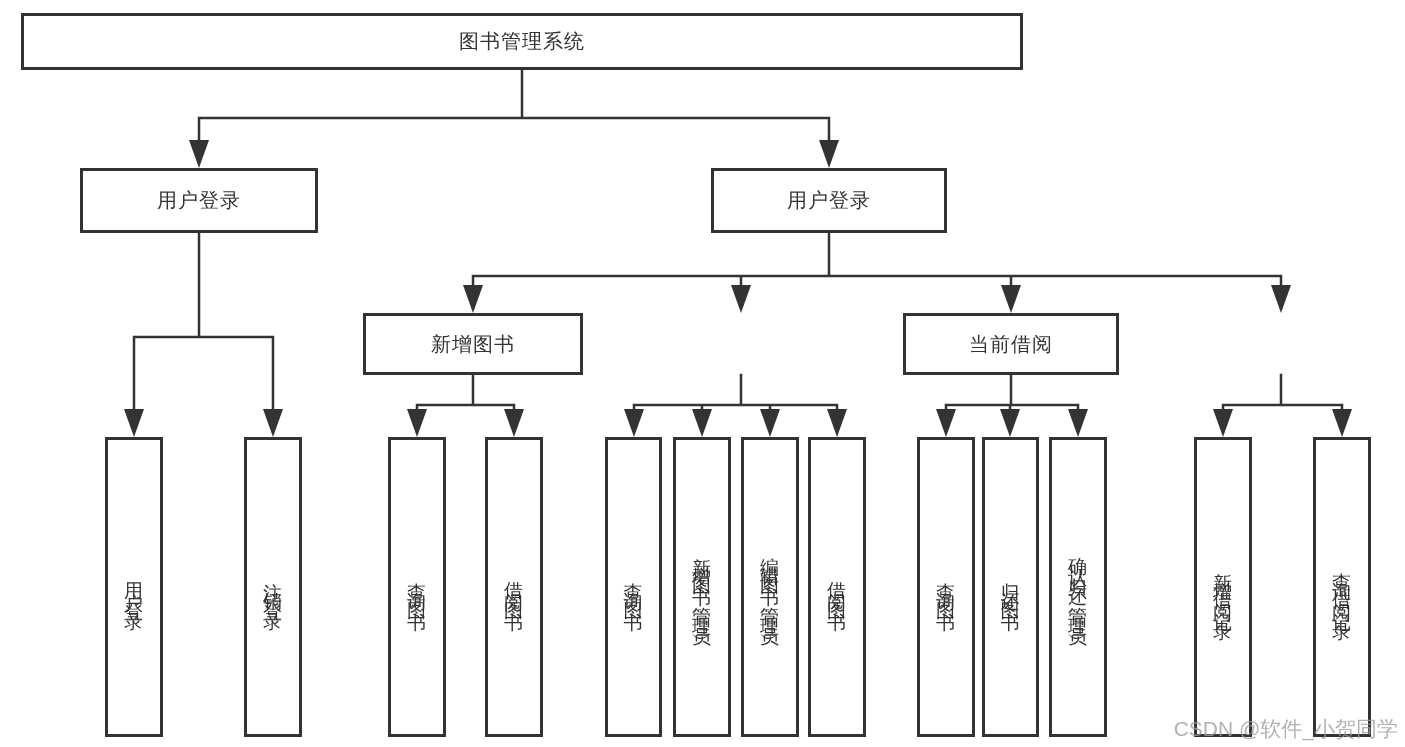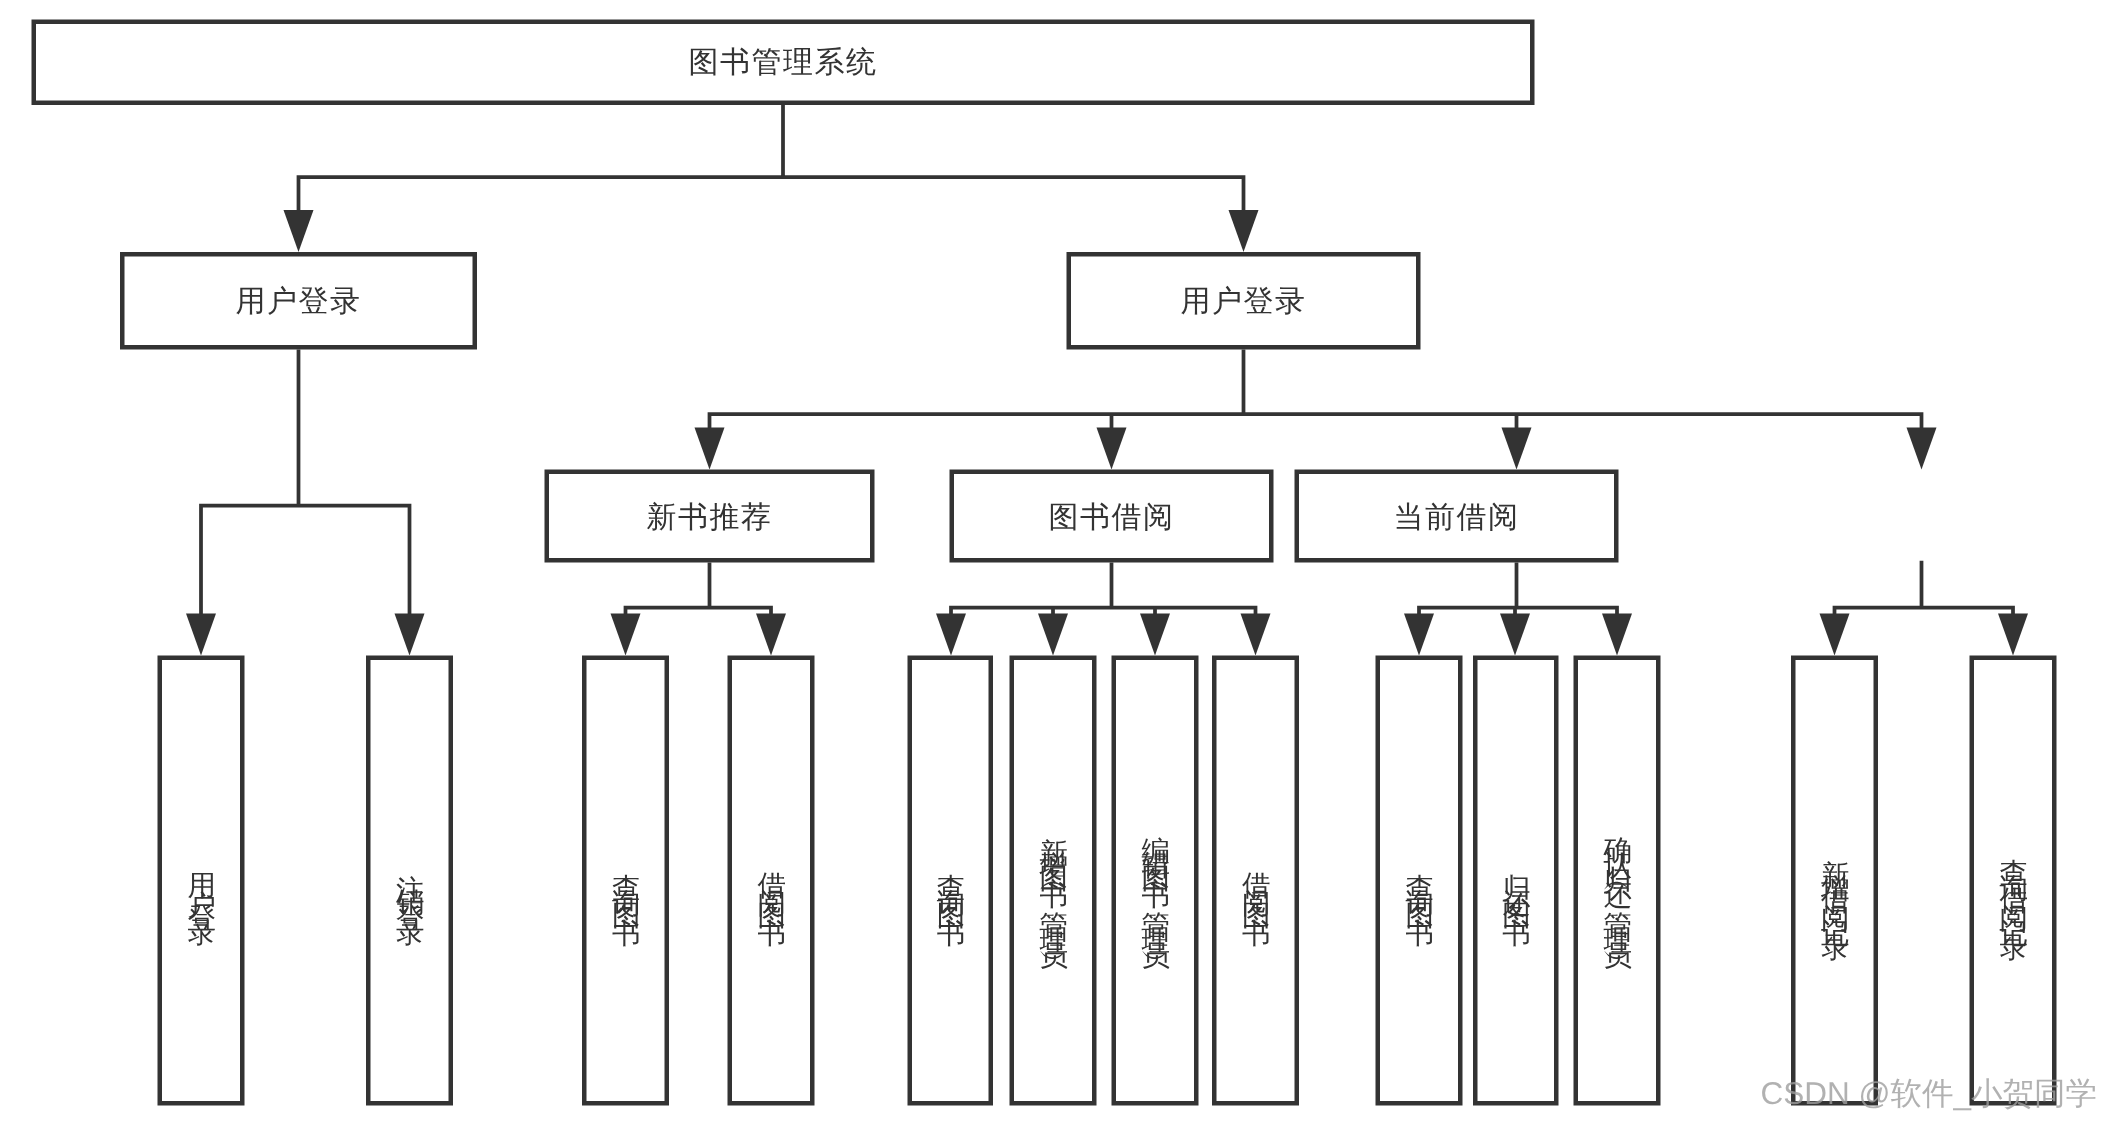--- a/index.html
+++ b/index.html
@@ -91,23 +91,22 @@
       <polygon points="1213,409 1233,409 1223,437"></polygon>
       <polygon points="1332,409 1352,409 1342,437"></polygon>
     </g>
   </svg>
 
   <div class="node h" style="left:21px; top:13px; width:1002px; height:57px;">图书管理系统</div>
 
   <div class="node h" style="left:80px; top:168px; width:238px; height:65px;">用户登录</div>
   <div class="node h" style="left:711px; top:168px; width:236px; height:65px;">用户登录</div>
 
-  <div class="node h" style="left:363px; top:313px; width:220px; height:62px;">新书推荐</div>
-  <div class="node h" style="left:633px; top:313px; width:216px; height:62px;">图书借阅</div>
-  <div class="node h" style="left:863px; top:313px; width:216px; height:62px;">当前借阅</div>
+  <div class="node h" style="left:363px; top:313px; width:220px; height:62px;">新增图书</div>
+  <div class="node h" style="left:903px; top:313px; width:216px; height:62px;">当前借阅</div>
 
   <div class="node v" style="left:105px; top:437px; width:58px; height:300px;">用户登录</div>
   <div class="node v" style="left:244px; top:437px; width:58px; height:300px;">注销登录</div>
 
   <div class="node v" style="left:388px; top:437px; width:58px; height:300px;">查询图书</div>
   <div class="node v" style="left:485px; top:437px; width:58px; height:300px;">借阅图书</div>
 
   <div class="node v" style="left:605px; top:437px; width:57px; height:300px;">查询图书</div>
   <div class="node v" style="left:673px; top:437px; width:58px; height:300px;">新增图书（管理员）</div>
   <div class="node v" style="left:741px; top:437px; width:58px; height:300px;">编辑图书（管理员）</div>

